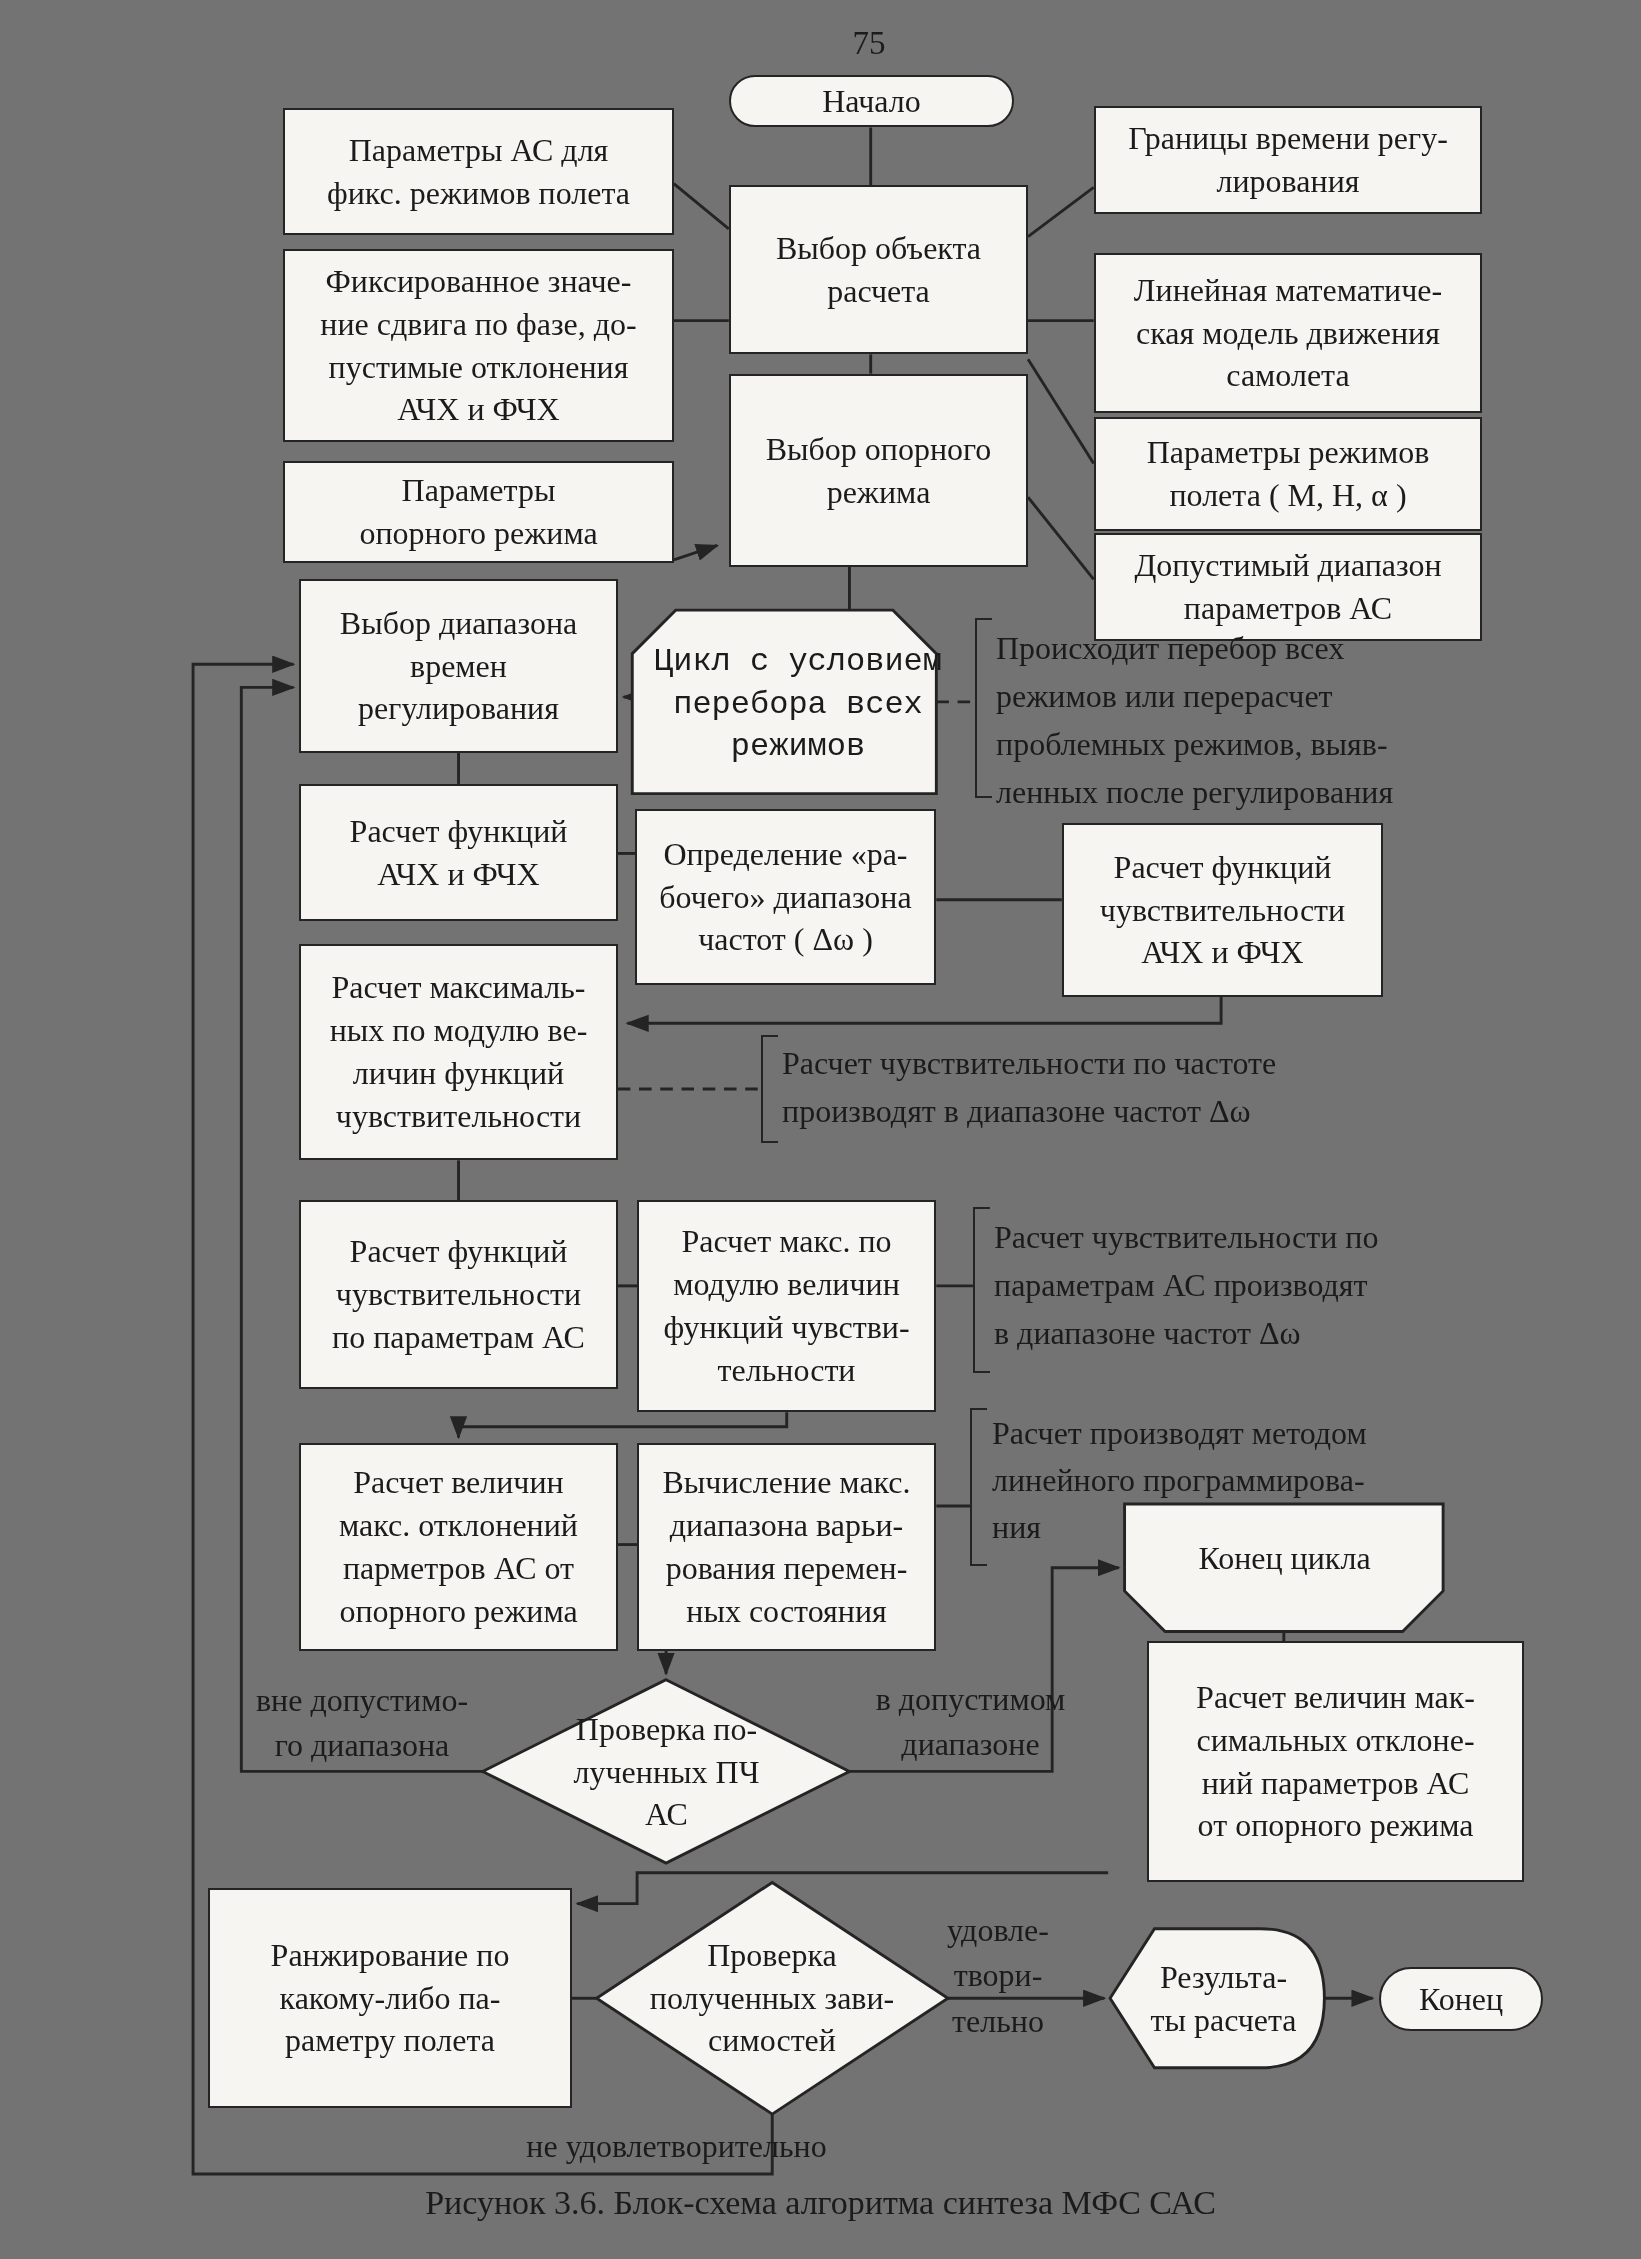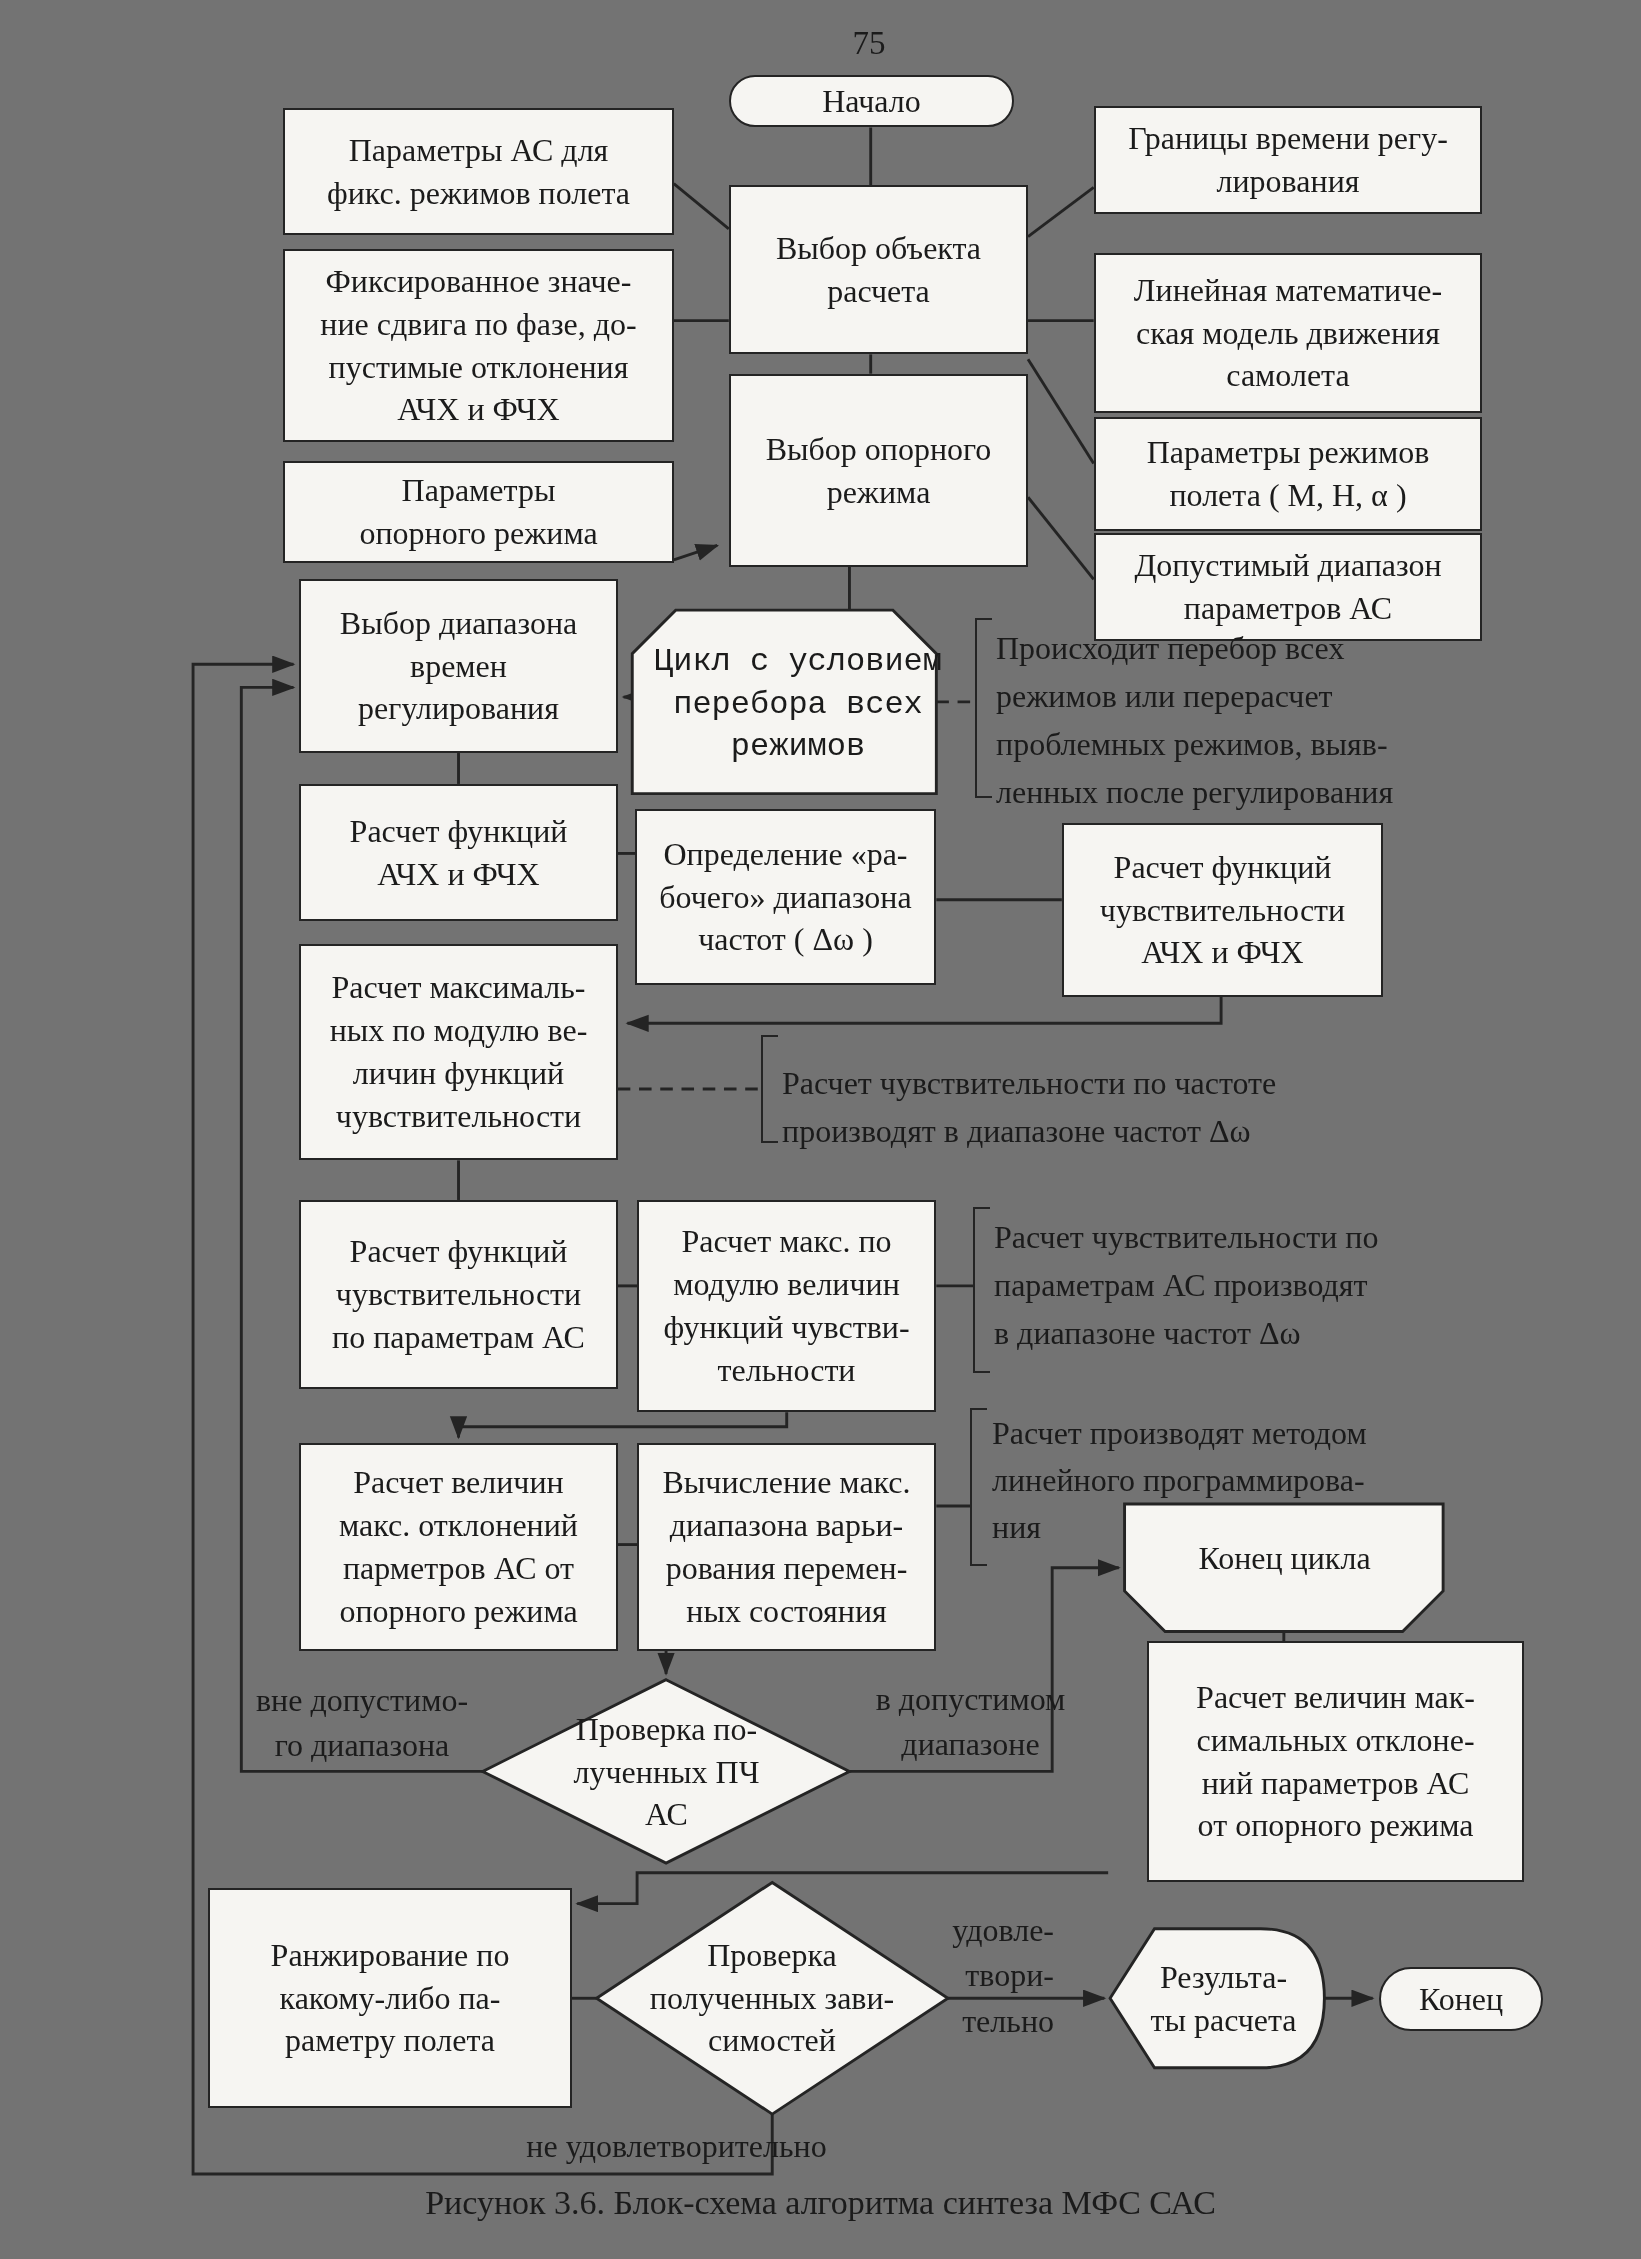--- a/index.html
+++ b/index.html
@@ -140,21 +140,21 @@
 частот ( Δω )</div>
   <div class="bx" style="left:1062px;top:823px;width:321px;height:174px;">Расчет функций
 чувствительности
 АЧХ и ФЧХ</div>
   <div class="bx" style="left:299px;top:944px;width:319px;height:216px;">Расчет максималь-
 ных по модулю ве-
 личин функций
 чувствительности</div>
 
   <div class="bracket" style="left:761px;top:1035px;height:108px;"></div>
-  <div class="note" style="left:782px;top:1039px;width:560px;margin-top:20px;">Расчет чувствительности по частоте
+  <div class="note" style="left:782px;top:1039px;width:560px;">Расчет чувствительности по частоте
 производят в диапазоне частот Δω</div>
 
   <div class="bx" style="left:299px;top:1200px;width:319px;height:189px;">Расчет функций
 чувствительности
 по параметрам АС</div>
   <div class="bx" style="left:637px;top:1200px;width:299px;height:212px;">Расчет макс. по
 модулю величин
 функций чувстви-
 тельности</div>
 
@@ -192,21 +192,21 @@
   <div class="lbl" style="left:857px;top:1677px;width:227px;">в допустимом
 диапазоне</div>
 
   <div class="bx" style="left:208px;top:1888px;width:364px;height:220px;">Ранжирование по
 какому-либо па-
 раметру полета</div>
 
   <div class="ghost" style="left:608px;top:1921px;width:328px;height:154px;">Проверка
 полученных зави-
 симостей</div>
-  <div class="lbl" style="left:896px;top:1908px;width:158px;line-height:1.42;text-align:right;">удовле-
+  <div class="lbl" style="left:919px;top:1908px;width:158px;line-height:1.42;">удовле-
 твори-
 тельно</div>
   <div class="lbl" style="left:406px;top:2124px;width:541px;">не удовлетворительно</div>
 
   <div class="ghost" style="left:1132px;top:1937px;width:183px;height:124px;">Результа-
 ты расчета</div>
 
   <div id="caption">Рисунок 3.6. Блок-схема алгоритма синтеза МФС САС</div>
 </div>
 

